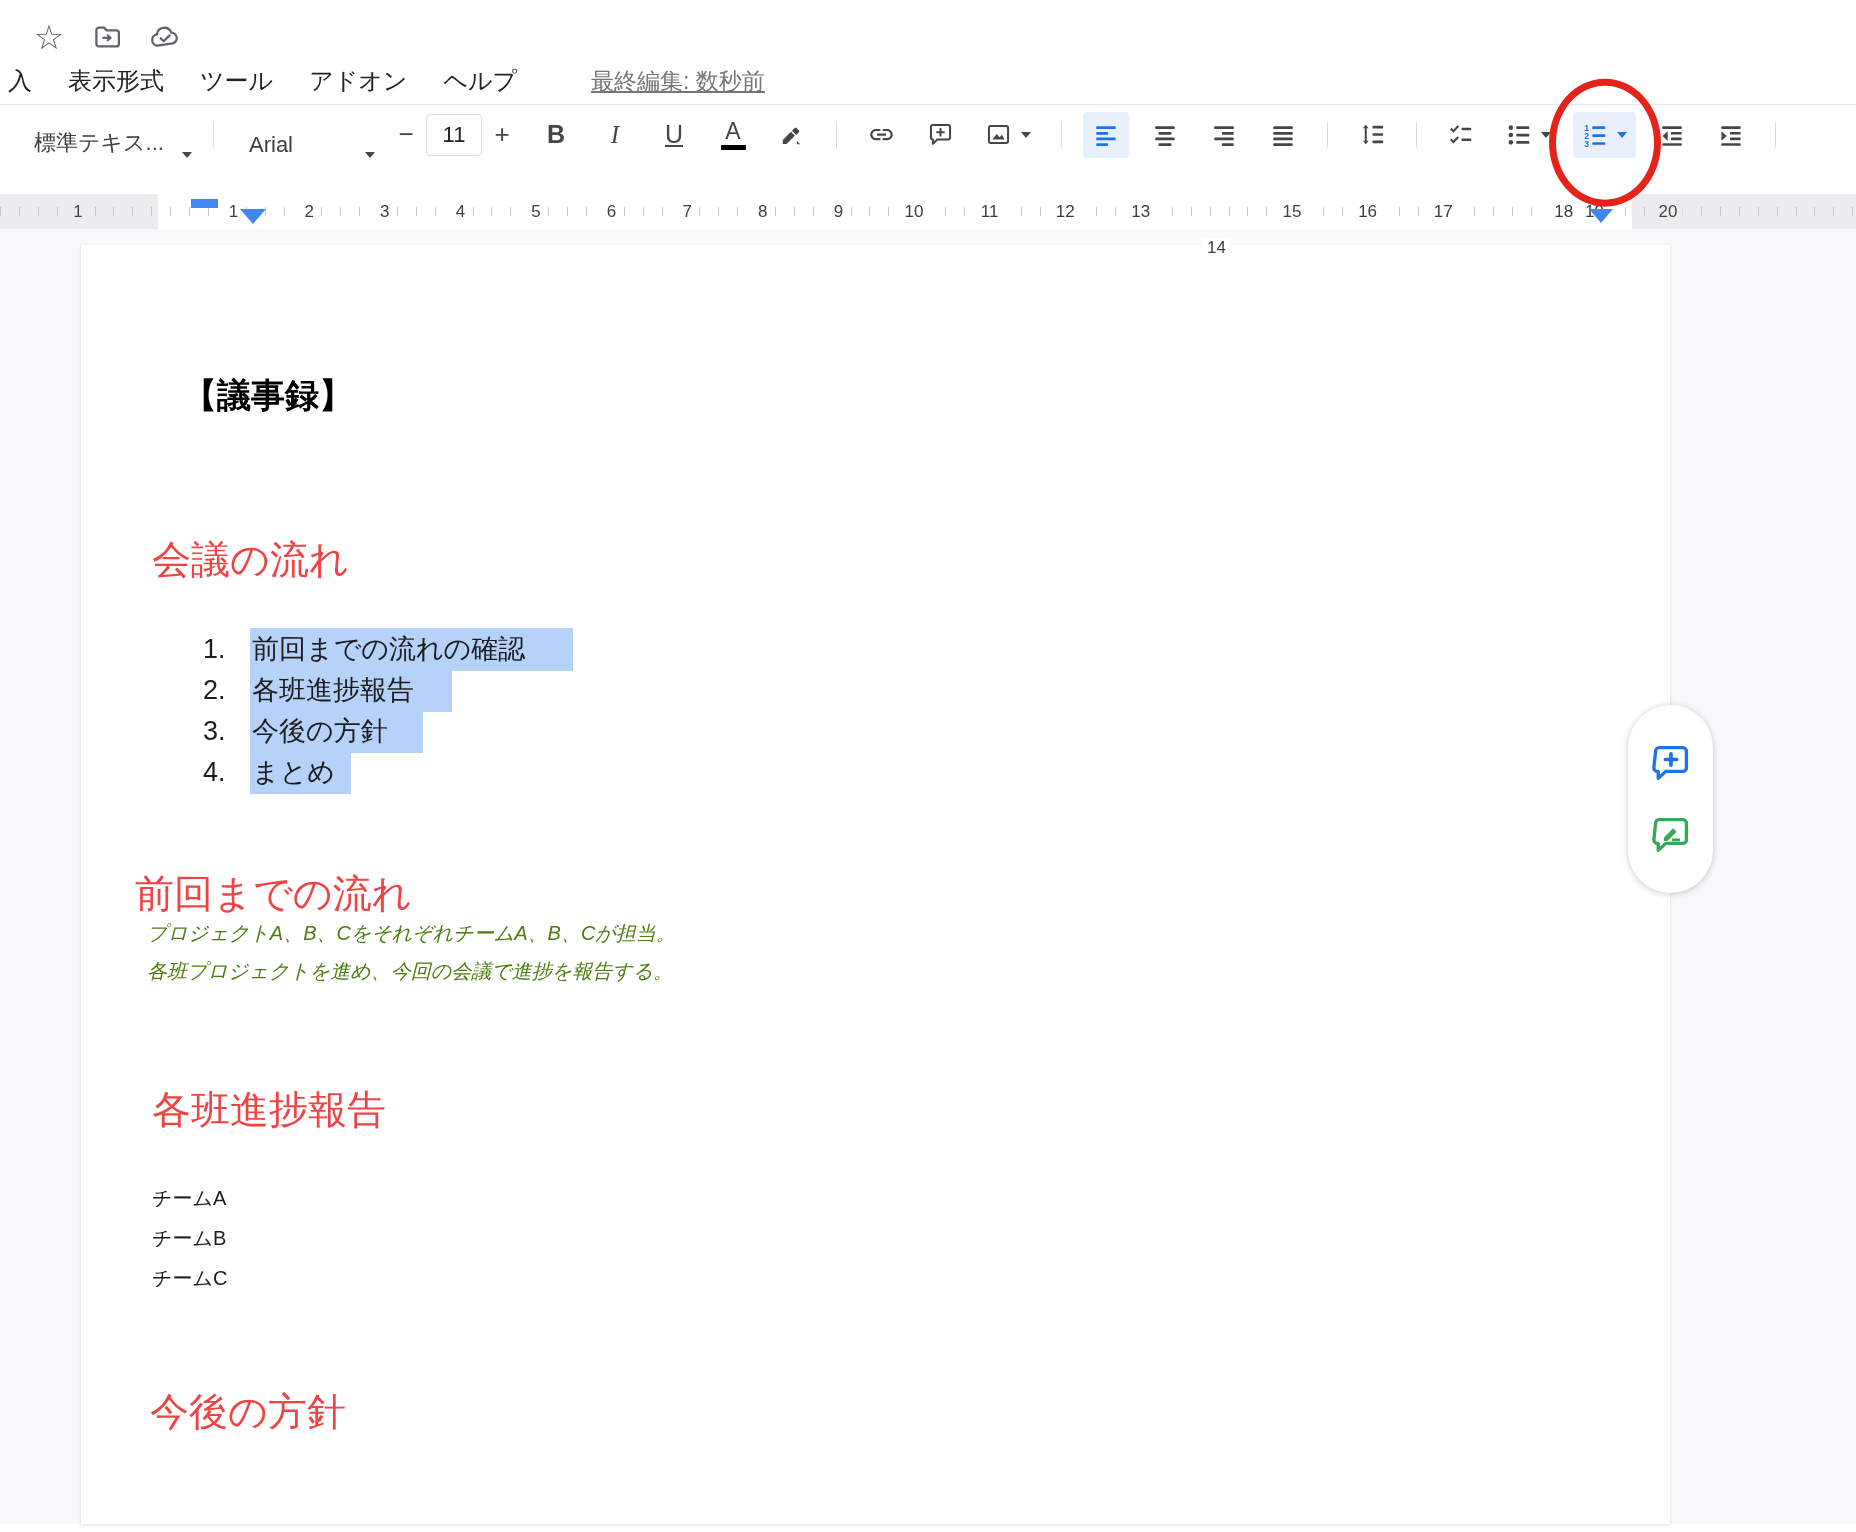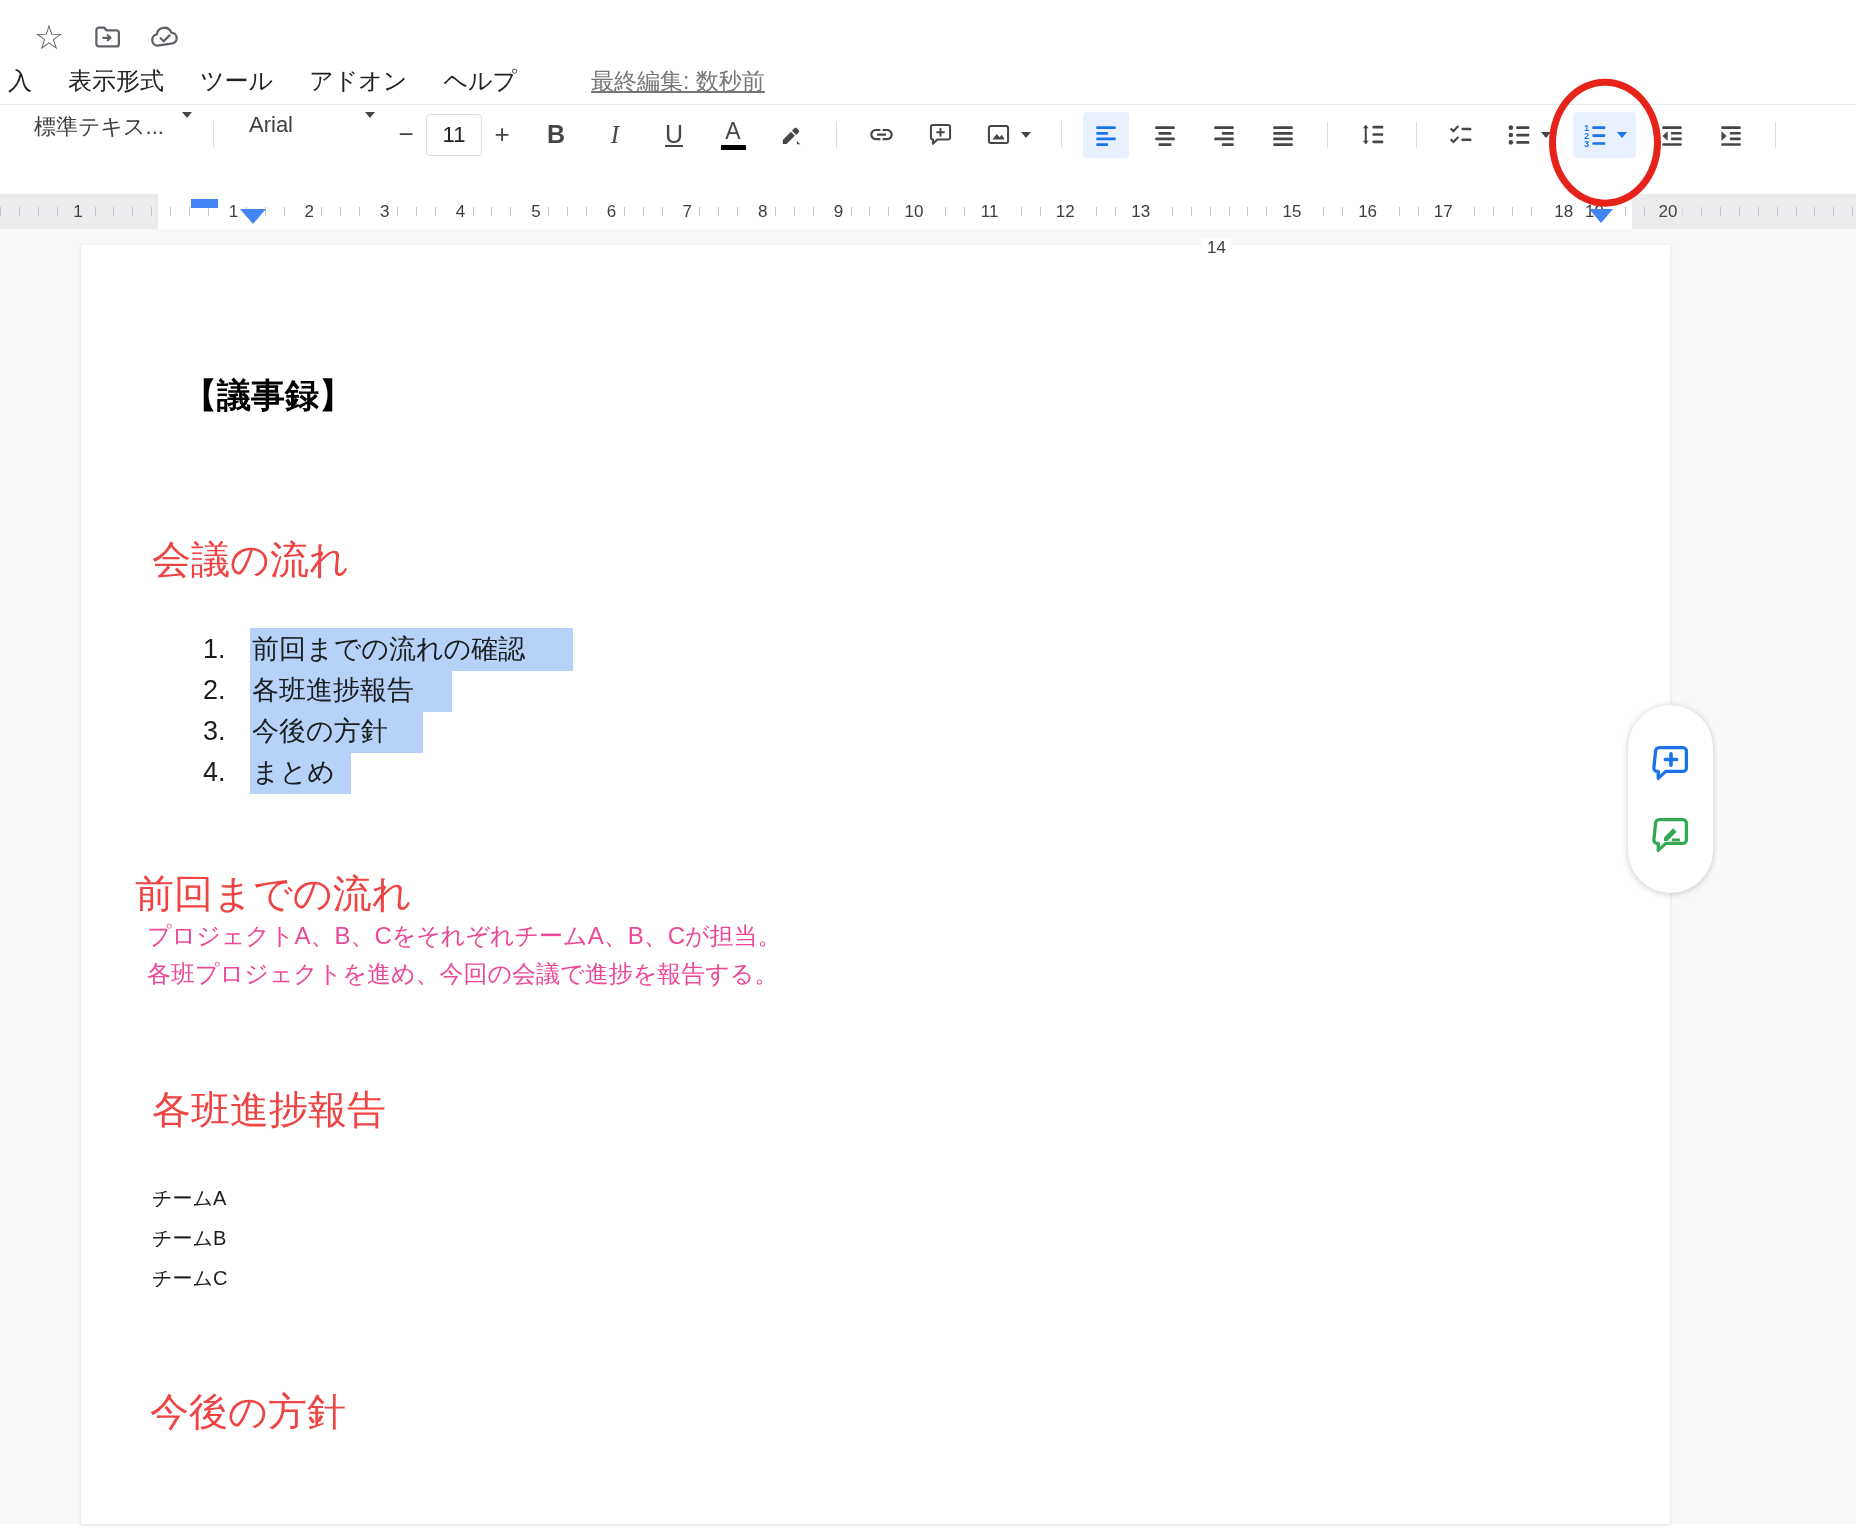--- a/index.html
+++ b/index.html
@@ -14,21 +14,21 @@
   .menubar { display:flex; align-items:center; gap:36px; padding-left:8px; height:46px; font-size:24px; color:#202124; }
   .menu-item { cursor:default; }
   .last-edit { margin-left:38px; color:#757575; text-decoration:underline; font-size:23px; }
 
   
   .toolbar { display:flex; align-items:center; height:60px; border-top:1px solid #e8eaed; padding-left:34px; gap:13px; background:#fff; }
   .tbtn { height:46px; min-width:46px; display:flex; align-items:center; justify-content:center; border-radius:4px; color:#454746; }
   .tbtn.active { background:#e8f0fe; color:#1a73e8; }
   .tdivider { width:1px; height:26px; background:#dadce0; margin:0 8px; flex:none; }
   .caret { width:0; height:0; border-left:5px solid transparent; border-right:5px solid transparent; border-top:6px solid #454746; margin-left:7px; flex:none; }
-  .dd { display:flex; align-items:flex-start; height:46px; color:#3c4043; font-size:22px; }
+  .dd { display:flex; align-items:flex-end; height:46px; color:#3c4043; font-size:22px; }
   .dd-style { width:158px; justify-content:space-between; }
   .dd-font { width:140px; justify-content:space-between; padding-left:14px; }
   .size-group { display:flex; align-items:center; }
   .size-btn { width:36px; height:44px; display:flex; align-items:center; justify-content:center; font-size:26px; color:#454746; }
   .size-box { width:56px; height:42px; border:1px solid #dadce0; border-radius:4px; display:flex; align-items:center; justify-content:center; font-size:22px; color:#202124; margin:0 2px; }
   .b-bold { font-weight:700; font-size:25px; }
   .b-italic { font-style:italic; font-size:25px; font-family:"Liberation Serif","DejaVu Serif",serif; }
   .b-underline { text-decoration:underline; font-size:25px; }
   .color-a { display:flex; flex-direction:column; align-items:center; }
   .color-a .a-letter { font-size:23px; line-height:24px; }
@@ -60,21 +60,21 @@
   .h-meeting { left:71px; top:288px; }
   .h-previous { left:54px; top:622px; }
   .h-progress { left:71px; top:838px; }
   .h-policy { left:69px; top:1140px; }
 
   .agenda { position:absolute; left:122px; top:384px; }
   .agenda-row { display:flex; height:41px; align-items:center; font-size:27px; color:#1c1d1f; }
   .agenda-num { width:47px; flex:none; }
   .agenda-text { background:#b7d2f9; white-space:nowrap; padding:3px 0 4px 2px; }
 
-  .body-lines { position:absolute; left:66px; top:675px; font-size:24px; color:#ec4899; }
+  .body-lines { position:absolute; left:66px; top:675px; font-size:20px; color:#4d7c0f;font-style:italic; }
   .body-line { height:38px; white-space:nowrap; }
 
   .teams { position:absolute; left:71px; top:940px; font-size:20px; color:#1c1d1f; }
   .team-line { height:40px; white-space:nowrap; }
 
   
   .side-pill { position:absolute; left:1628px; top:476px; width:85px; height:188px; background:#fff; border-radius:44px; box-shadow:0 1px 6px rgba(60,64,67,.28); z-index:20; display:flex; flex-direction:column; align-items:center; justify-content:center; gap:28px; }
   .pill-btn { width:44px; height:44px; display:flex; align-items:center; justify-content:center; }
 
   svg { display:block; }

